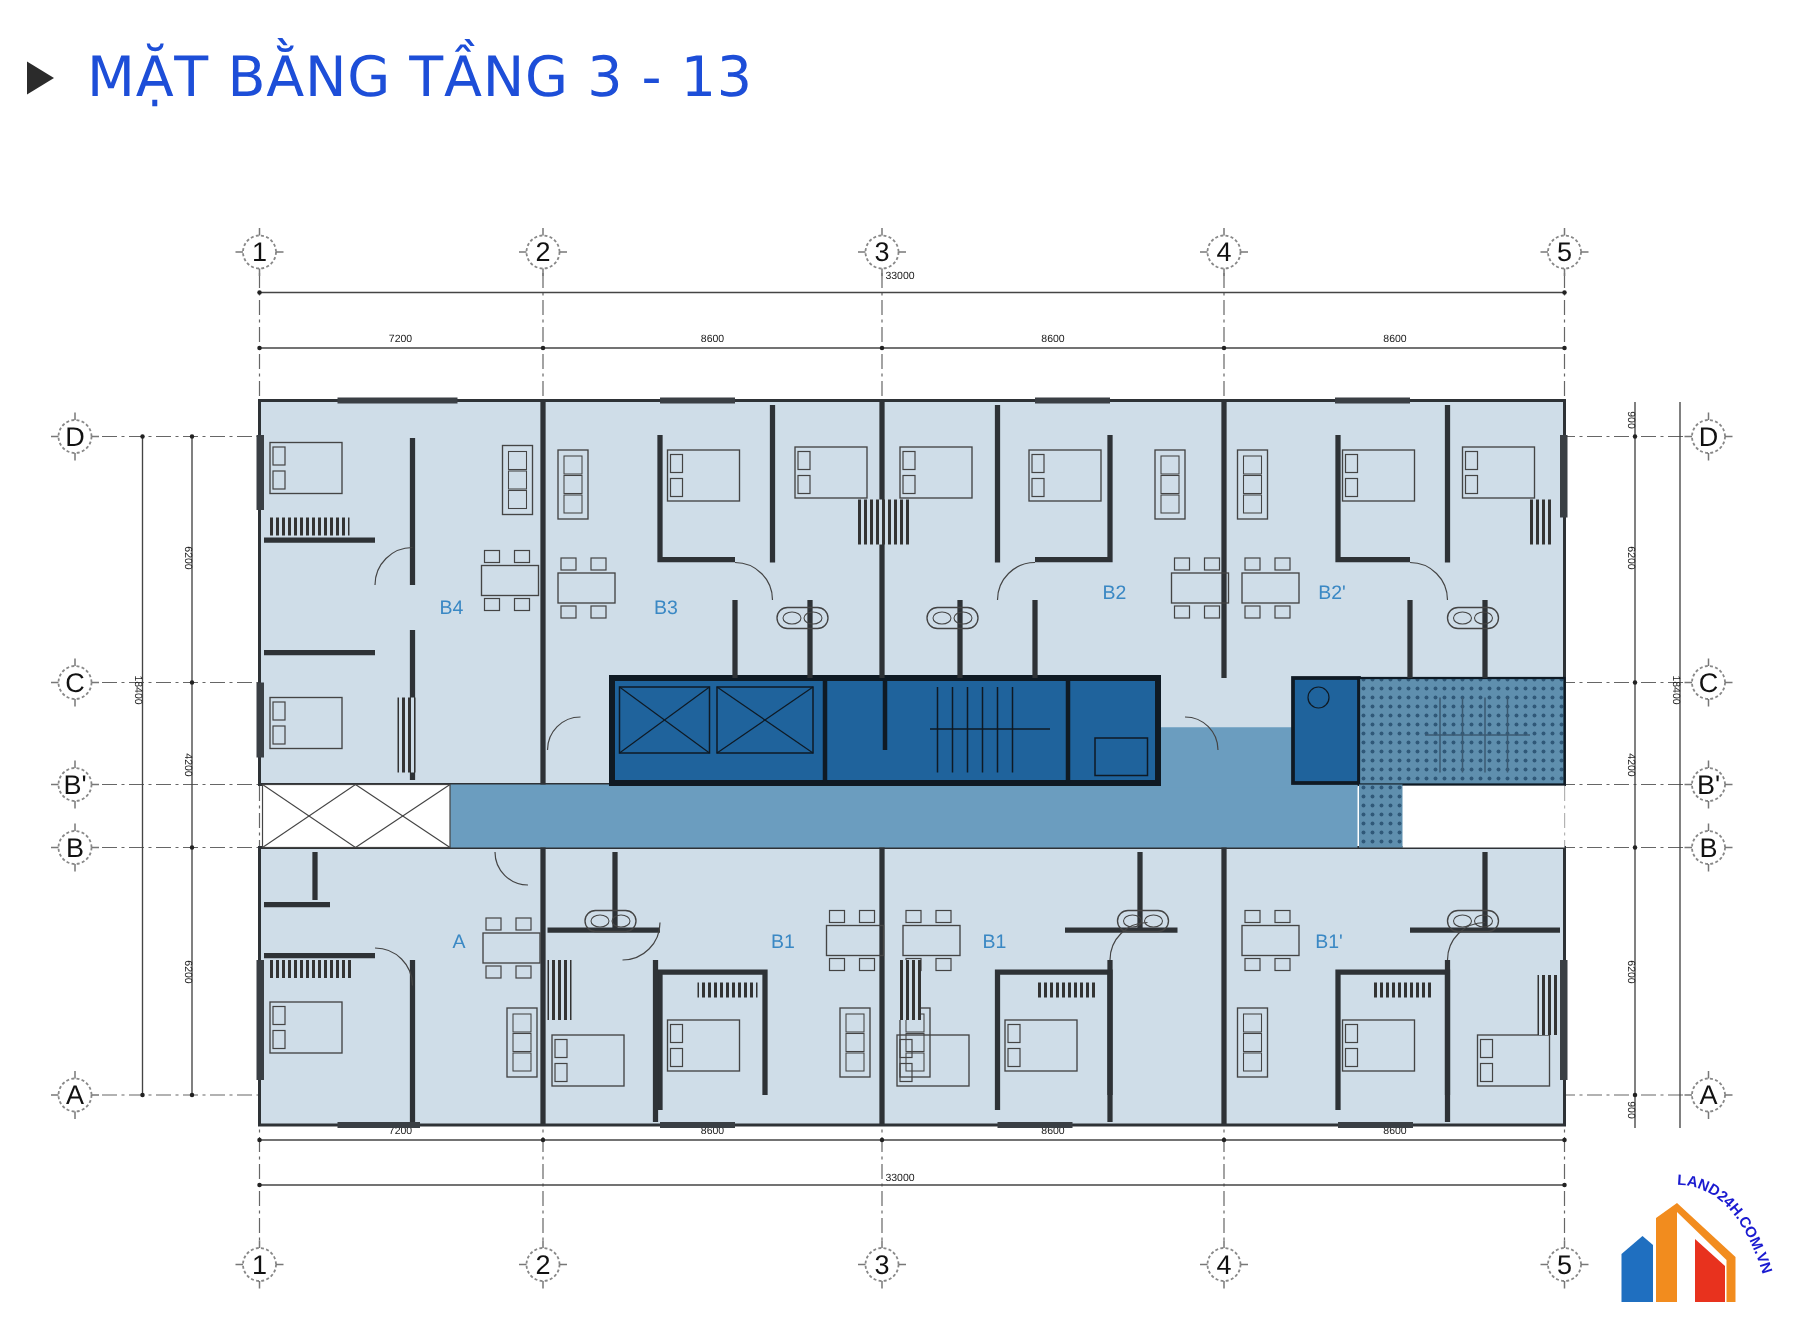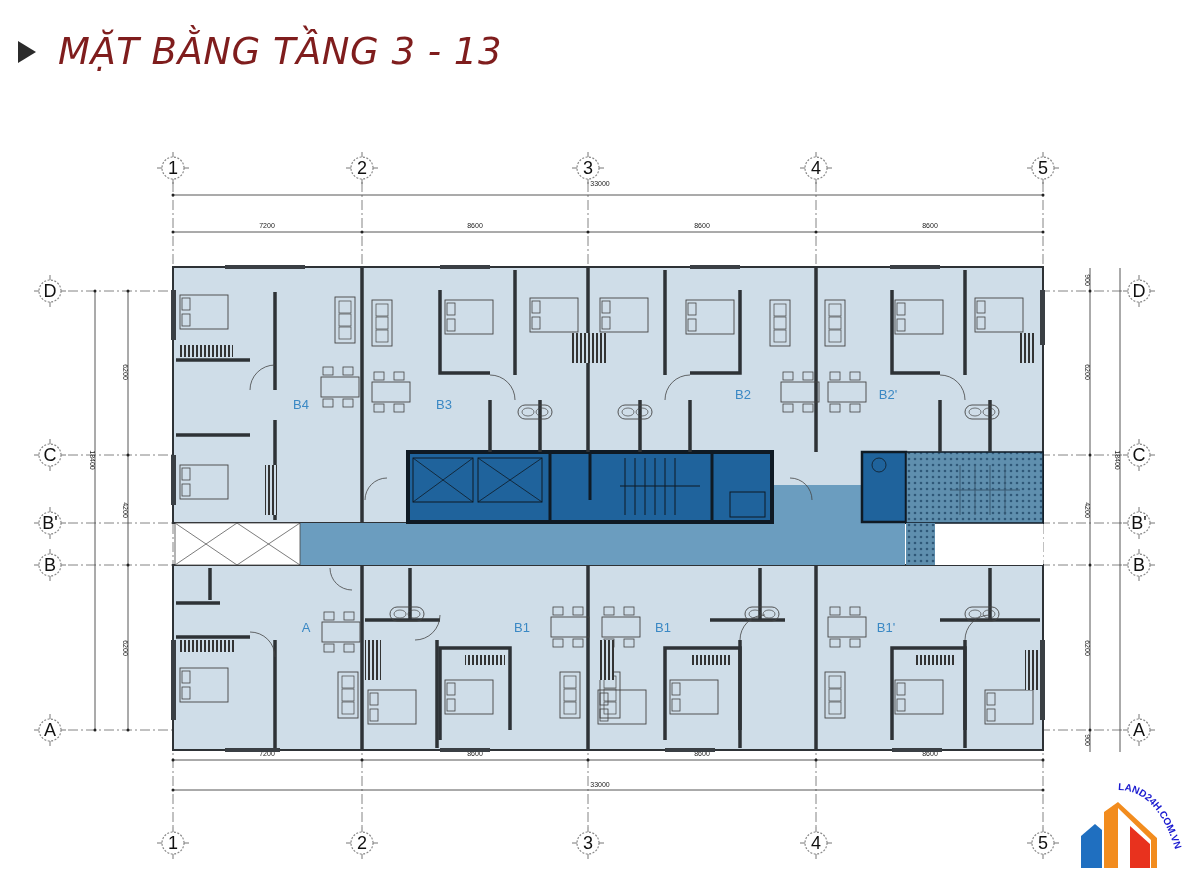--- a/index.html
+++ b/index.html
@@ -1,19 +1,19 @@
 <!DOCTYPE html>
 <html><head>
 <meta charset="utf-8">
 <style>
   html, body { margin: 0; padding: 0; background: #ffffff; }
   body { width: 1200px; height: 883px; position: relative; overflow: hidden; font-family: "Liberation Sans", sans-serif; }
   .title-wrap { position: absolute; left: 18px; top: 30px; display: flex; align-items: center; }
   .title-arrow { width: 0; height: 0; border-top: 11px solid transparent; border-bottom: 11px solid transparent; border-left: 18px solid #2b2b2b; margin-right: 22px; }
-  .title-text { font-family: "DejaVu Sans", sans-serif; font-size: 37px; color: #7f1d1d; letter-spacing: 0.5px; font-weight: normal; font-style: italic; }
+  .title-text { font-family: "DejaVu Sans", sans-serif; font-size: 37px; color: #1d4ed8; letter-spacing: 0.5px; font-weight: normal; }
   svg.plan { position: absolute; left: 0; top: 0; }
   .grid-label { font-family: "Liberation Sans", sans-serif; font-size: 18px; fill: #111; text-anchor: middle; dominant-baseline: central; }
   .dim-text { font-family: "Liberation Sans", sans-serif; font-size: 7px; fill: #222; text-anchor: middle; }
   .unit-label { font-family: "Liberation Sans", sans-serif; font-size: 13px; fill: #3a88c4; text-anchor: middle; }
   .logo-text { font-family: "Liberation Sans", sans-serif; font-size: 10px; font-weight: bold; fill: #1a1ad0; }
 </style>
 </head>
 <body>
 
 <div class="title-wrap">

